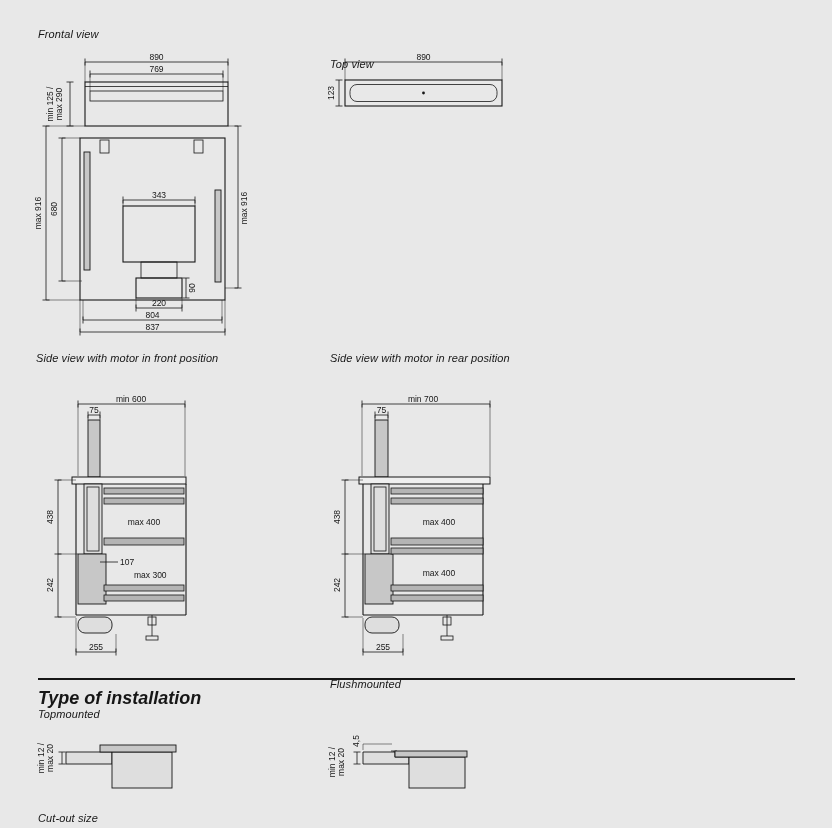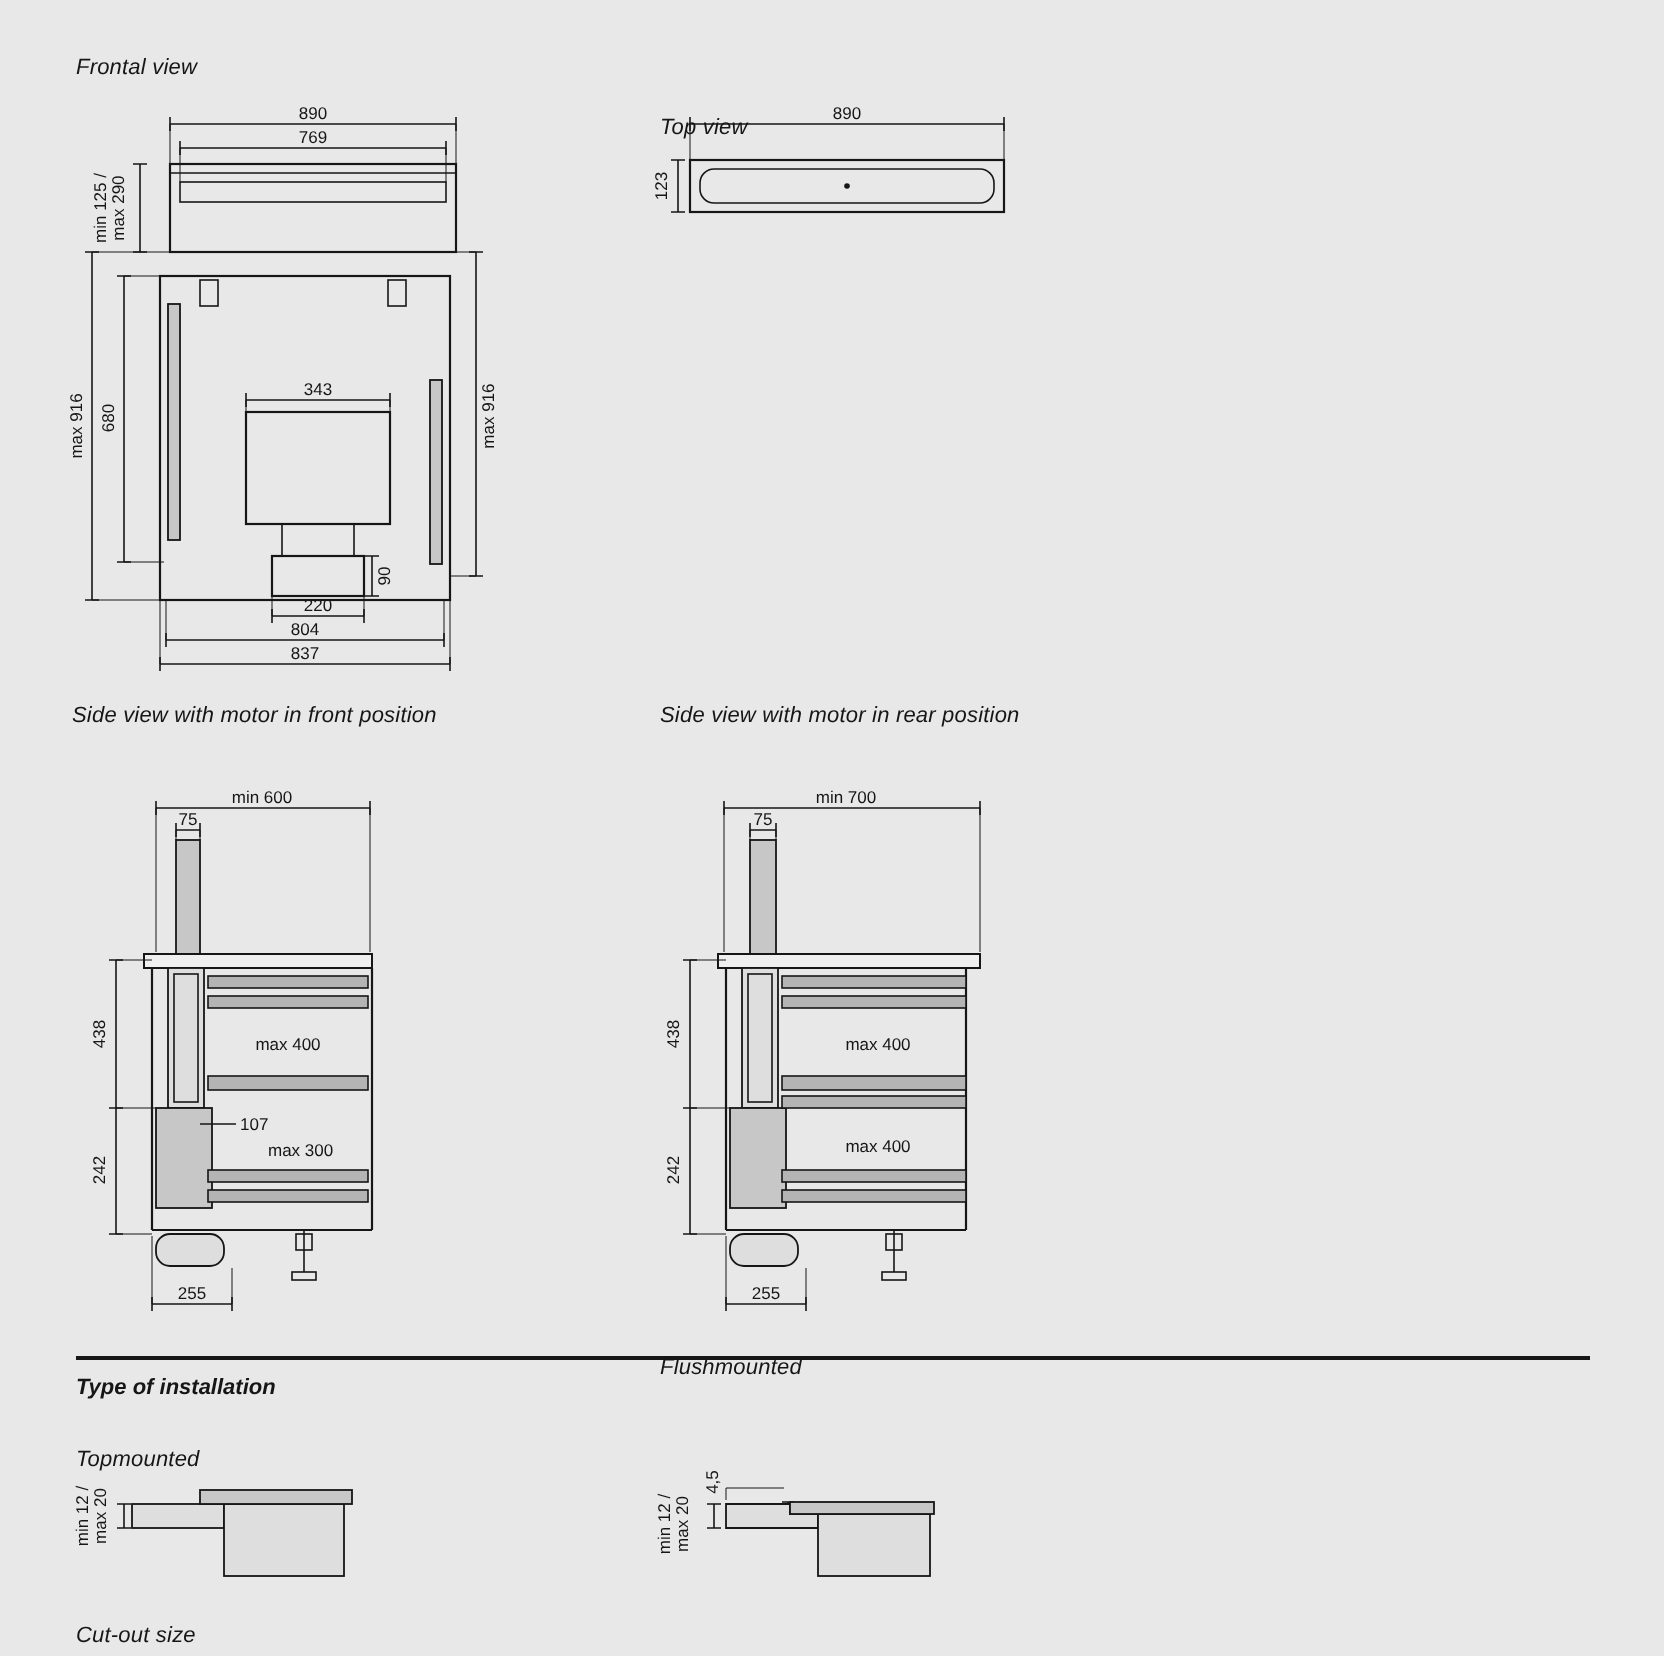--- a/index.html
+++ b/index.html
@@ -6,21 +6,21 @@
   html,body { width:832px; height:828px; }
   body {
     background:#e8e8e8;
     font-family:"Liberation Sans", sans-serif;
     color:#161616;
     position:relative;
     overflow:hidden;
   }
   .abs { position:absolute; }
   .view-label { font-style:italic; font-size:11px; letter-spacing:.1px; }
-  .section-heading { font-style:italic; font-weight:bold; font-size:11px; }
+  .section-heading { font-style:italic; font-weight:bold; font-size:18px; }
   .divider { background:#161616; height:2px; }
   svg { position:absolute; overflow:visible; }
   svg text { font-family:"Liberation Sans", sans-serif; font-size:8.5px; fill:#161616; }
   .dim  { stroke:#161616; stroke-width:.8; fill:none; }
   .wit  { stroke:#161616; stroke-width:.5; fill:none; }
   .obj  { stroke:#161616; stroke-width:1.1; fill:none; }
   .obj2 { stroke:#161616; stroke-width:.8; fill:none; }
   .fillD{ stroke:#161616; stroke-width:.9; fill:#c7c7c7; }
   .fillL{ stroke:#161616; stroke-width:.9; fill:#dedede; }
   .wktp { stroke:#161616; stroke-width:1; fill:#efefef; }
@@ -245,21 +245,21 @@
   </g>
   <g>
     <path class="wit" d="M40,230 V264 M80,246 V264"></path>
     <path class="dim" d="M40,260.5 V267.5 M80,260.5 V267.5 M40,264 H80"></path>
     <text x="60" y="261.5" text-anchor="middle">255</text>
   </g>
 </svg>
 
 <div class="abs divider" style="left:38px; top:678px; width:757px;"></div>
 <div class="abs section-heading" style="left:38px; top:688px;">Type of installation</div>
-<div class="abs view-label" style="left:38px; top:708px;margin-top:16px;">Topmounted</div>
+<div class="abs view-label" style="left:38px; top:708px;">Topmounted</div>
 <div class="abs view-label" style="left:330px; top:678px;">Flushmounted</div>
 
 <svg style="left:36px; top:730px;" width="190" height="65" viewBox="0 0 190 65">
   <g>
     <path class="dim" d="M22.5,22 H29.5 M22.5,34 H29.5 M26,22 V34"></path>
     <text x="8" y="28" text-anchor="middle" transform="rotate(-90 8 28)">min 12 /</text>
     <text x="17" y="28" text-anchor="middle" transform="rotate(-90 17 28)">max 20</text>
   </g>
   <g>
     <rect class="fillL" x="30" y="22" width="46" height="12"></rect>

